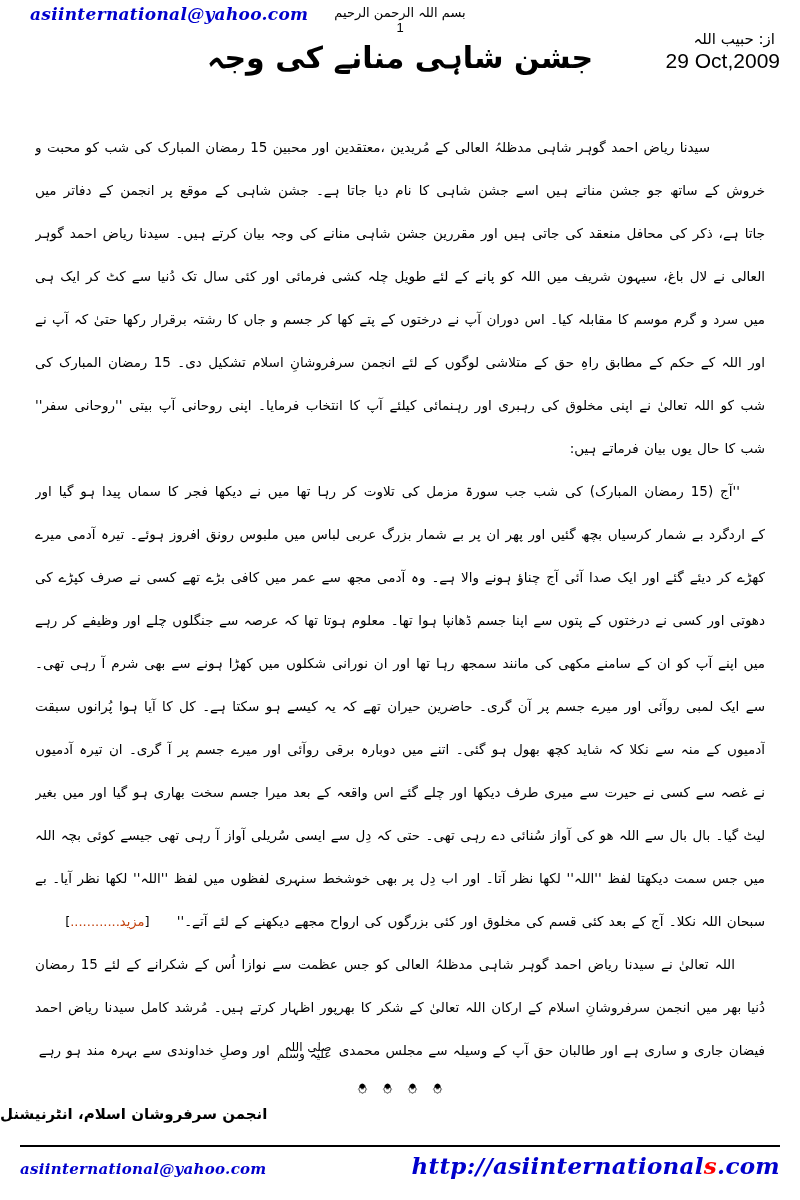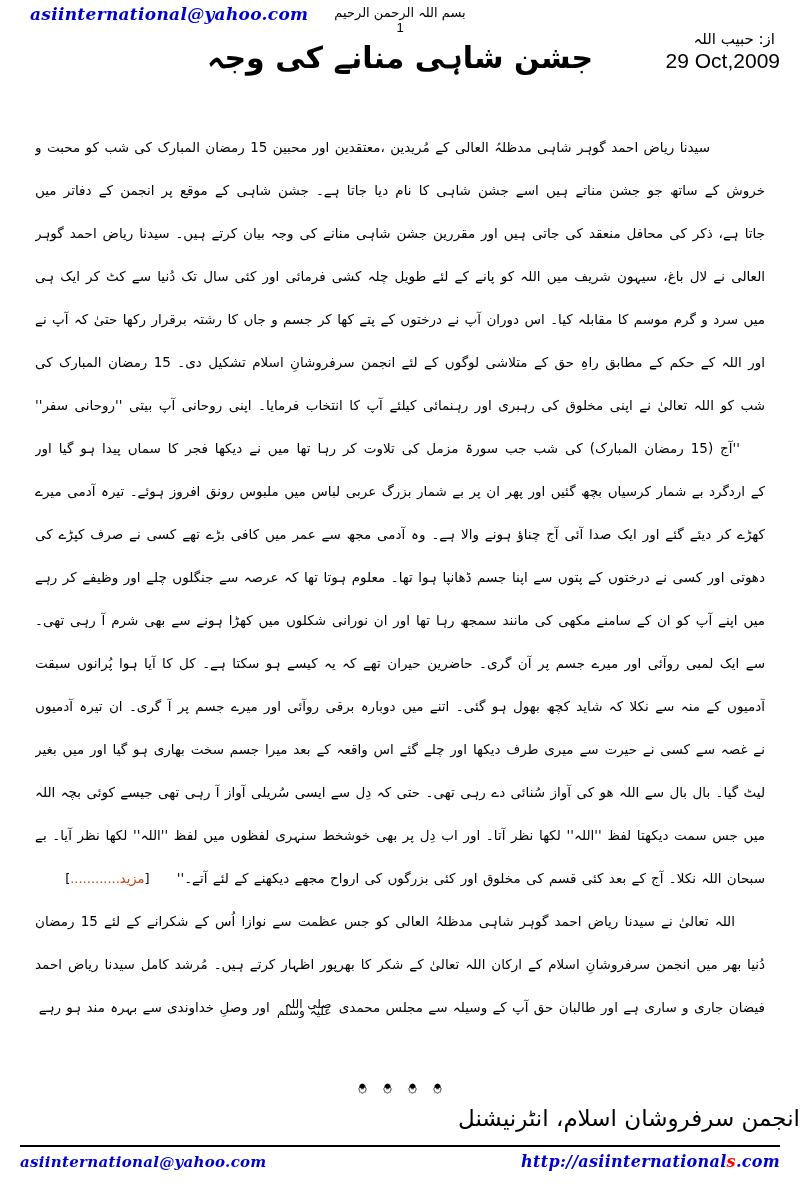--- a/index.html
+++ b/index.html
@@ -58,36 +58,36 @@
   }
   .orn{
     position:relative;display:inline-block;font-size:17px;line-height:20px;
     margin:0 5px;
   }
   .orn::after{
     content:"●";position:absolute;left:50%;top:50%;
     transform:translate(-50%,-52%);font-size:7px;
   }
   .org-name{
-    position:absolute;top:1105px;left:0;right:0;text-align:right;
-    direction:rtl;font-size:23px;font-weight:normal;letter-spacing:.5px;
+    position:absolute;top:1105px;left:0;right:0;text-align:left;
+    direction:rtl;font-size:15px;font-weight:bold;letter-spacing:.5px;
   }
   
   .footer{
     position:absolute;top:1145px;left:20px;right:20px;
     border-top:2px solid #000;padding-top:5px;
     display:flex;justify-content:space-between;align-items:baseline;
   }
   .footer-email{
     font-family:"DejaVu Serif",serif;font-style:italic;font-weight:bold;
     font-size:15px;color:#0000cc;text-decoration:none;letter-spacing:.3px;
   }
   .footer-url{
     font-family:"DejaVu Serif",serif;font-style:italic;font-weight:bold;
-    font-size:16px;color:#0000cc;text-decoration:none;letter-spacing:.3px;
+    font-size:23px;color:#0000cc;text-decoration:none;letter-spacing:.3px;
   }
   .url-red{color:#ff0000;}
 </style>
 </head>
 <body>
 
 <a class="top-email">asiinternational@yahoo.com</a>
 <div class="bismillah">بسم اللہ الرحمن الرحیم</div>
 <div class="page-num">1</div>
 <div class="byline">از:  حبیب اللہ</div>
@@ -96,20 +96,21 @@
 
 <div class="content">
 
   <div class="ln ind-lg">سیدنا ریاض احمد گوہر شاہی مدظلہُ العالی کے مُریدین ،معتقدین اور محبین 15 رمضان المبارک کی شب کو محبت و جوش و</div>
   <div class="ln">خروش کے ساتھ جو جشن مناتے ہیں اسے جشن شاہی کا نام دیا جاتا ہے۔ جشن شاہی کے موقع پر انجمن کے دفاتر میں چراغاں کیا</div>
   <div class="ln">جاتا ہے،  ذکر کی محافل منعقد کی جاتی ہیں اور مقررین جشن شاہی منانے کی وجہ بیان کرتے ہیں۔ سیدنا ریاض احمد گوہر شاہی مدظلہُ</div>
   <div class="ln">العالی نے لال باغ، سیہون شریف میں اللہ کو پانے کے لئے طویل چلہ کشی فرمائی اور کئی سال تک دُنیا سے کٹ کر ایک ہی لباس</div>
   <div class="ln">میں سرد و گرم موسم کا مقابلہ کیا۔ اس دوران آپ نے درختوں کے پتے کھا کر جسم و جاں کا رشتہ برقرار رکھا حتیٰ کہ آپ نے منزل پا لی</div>
   <div class="ln">اور اللہ کے حکم کے مطابق راہِ حق کے متلاشی لوگوں کے لئے انجمن سرفروشانِ اسلام تشکیل دی۔ 15 رمضان المبارک کی مبارک</div>
   <div class="ln">شب کو اللہ تعالیٰ نے اپنی مخلوق کی رہبری اور رہنمائی کیلئے آپ کا انتخاب فرمایا۔ اپنی روحانی آپ بیتی  ''روحانی سفر''  میں اس</div>
+  <div class="ln short">شب کا حال یوں بیان فرماتے ہیں:</div>
 
   <div class="ln ind-sm">''آج (15 رمضان المبارک) کی شب جب سورۃ مزمل کی تلاوت کر رہا تھا میں نے دیکھا فجر کا سماں پیدا ہو گیا اور پہاڑی</div>
   <div class="ln">کے اردگرد بے شمار کرسیاں بچھ گئیں اور پھر ان پر بے شمار بزرگ عربی لباس میں ملبوس رونق افروز ہوئے۔ تیرہ آدمی میرے قریب</div>
   <div class="ln">کھڑے کر دیئے گئے اور ایک صدا آئی آج چناؤ ہونے والا ہے۔ وہ آدمی مجھ سے عمر میں کافی بڑے تھے کسی نے صرف کپڑے کی</div>
   <div class="ln">دھوتی اور کسی نے درختوں کے پتوں سے اپنا جسم ڈھانپا ہوا تھا۔ معلوم ہوتا تھا کہ عرصہ سے جنگلوں چلے اور وظیفے کر رہے ہیں۔</div>
   <div class="ln">میں اپنے آپ کو ان کے سامنے مکھی کی  مانند سمجھ رہا تھا اور ان نورانی شکلوں میں کھڑا ہونے سے بھی شرم آ رہی تھی۔ اتنے میں آسمان</div>
   <div class="ln">سے ایک لمبی روآئی اور میرے جسم پر آن گری۔ حاضرین حیران تھے کہ یہ کیسے ہو سکتا ہے۔ کل کا آیا ہوا پُرانوں سبقت لیجائے ان تیرہ</div>
   <div class="ln">آدمیوں کے منہ سے نکلا کہ شاید کچھ بھول ہو گئی۔ اتنے میں دوبارہ برقی روآئی اور میرے جسم پر آ گری۔ ان تیرہ آدمیوں میں سے کسی</div>
   <div class="ln">نے غصہ سے کسی نے حیرت سے میری طرف دیکھا اور چلے گئے اس واقعہ کے بعد میرا جسم سخت بھاری ہو گیا اور میں بغیر کوئی مشق کئے</div>
   <div class="ln">لیٹ گیا۔ بال بال سے اللہ ھو کی آواز سُنائی دے رہی تھی۔ حتی کہ دِل سے ایسی سُریلی آواز آ رہی تھی جیسے کوئی بچہ اللہ ھو پڑھ رہا ہے۔</div>

